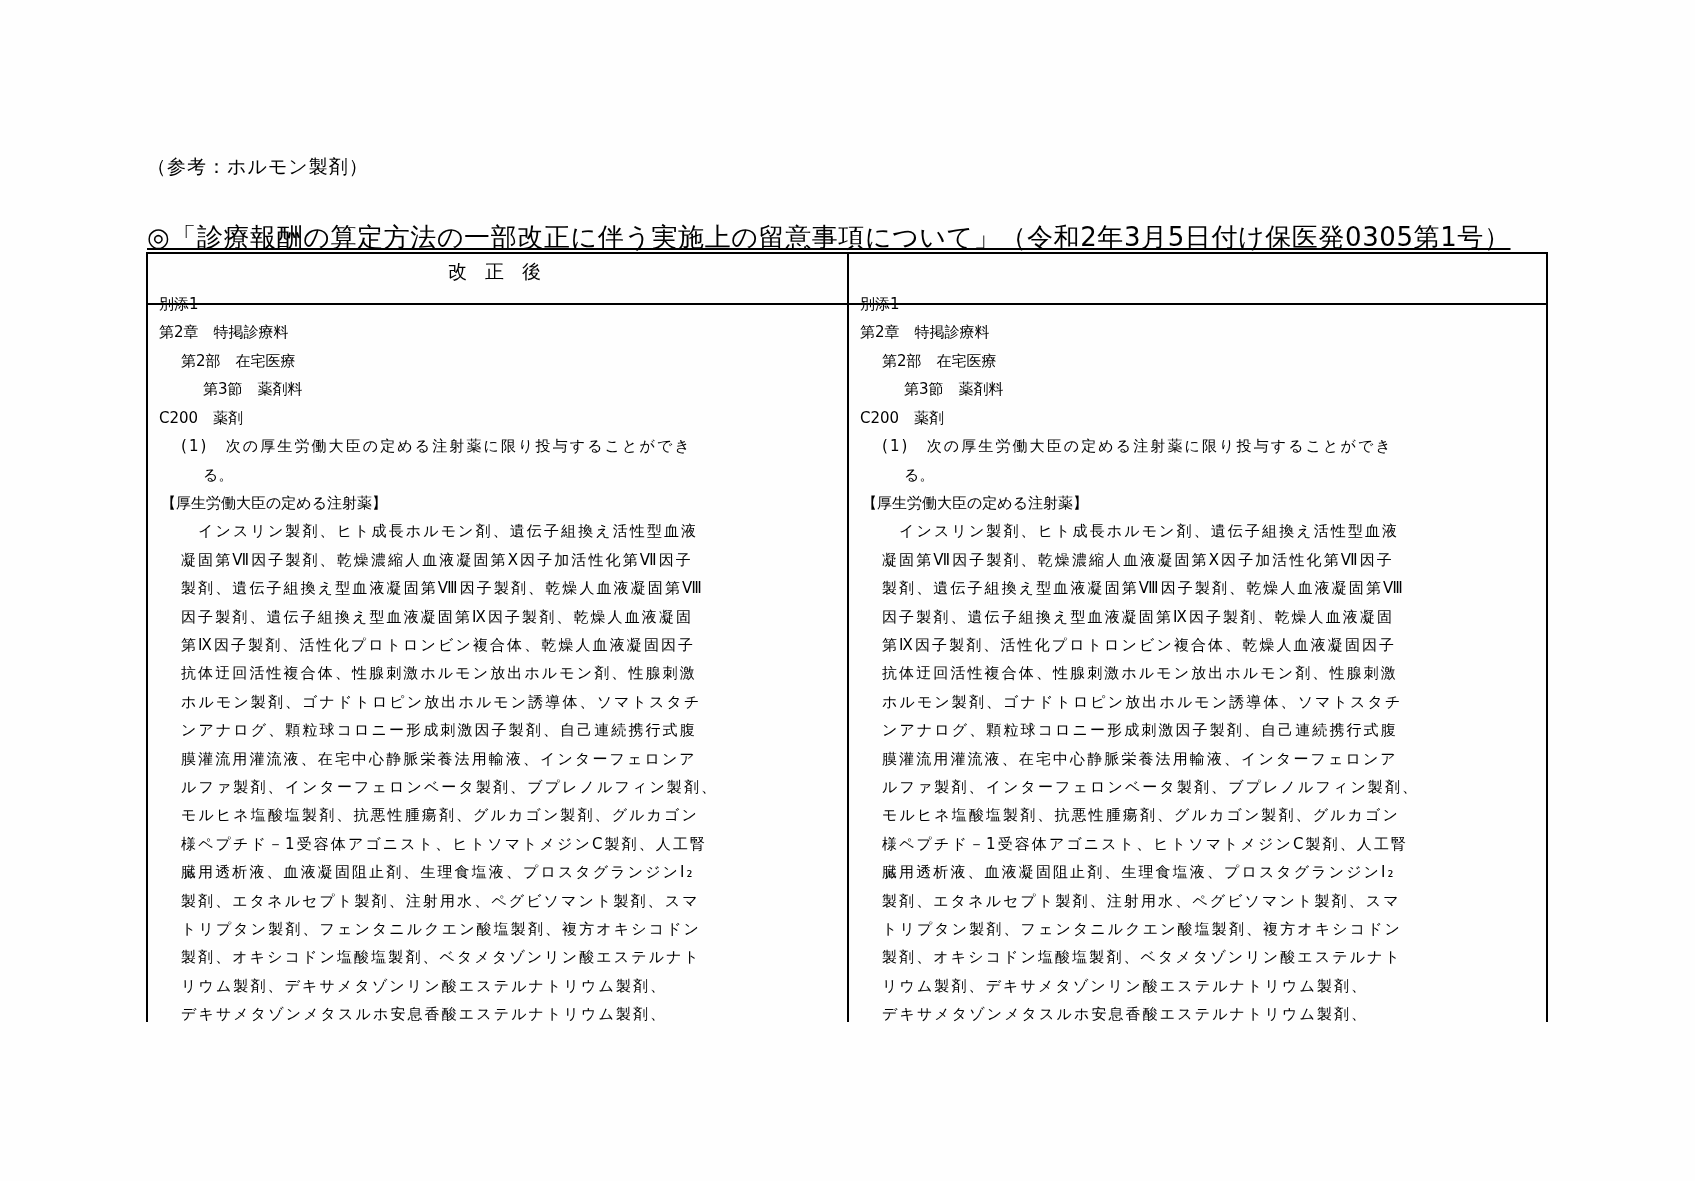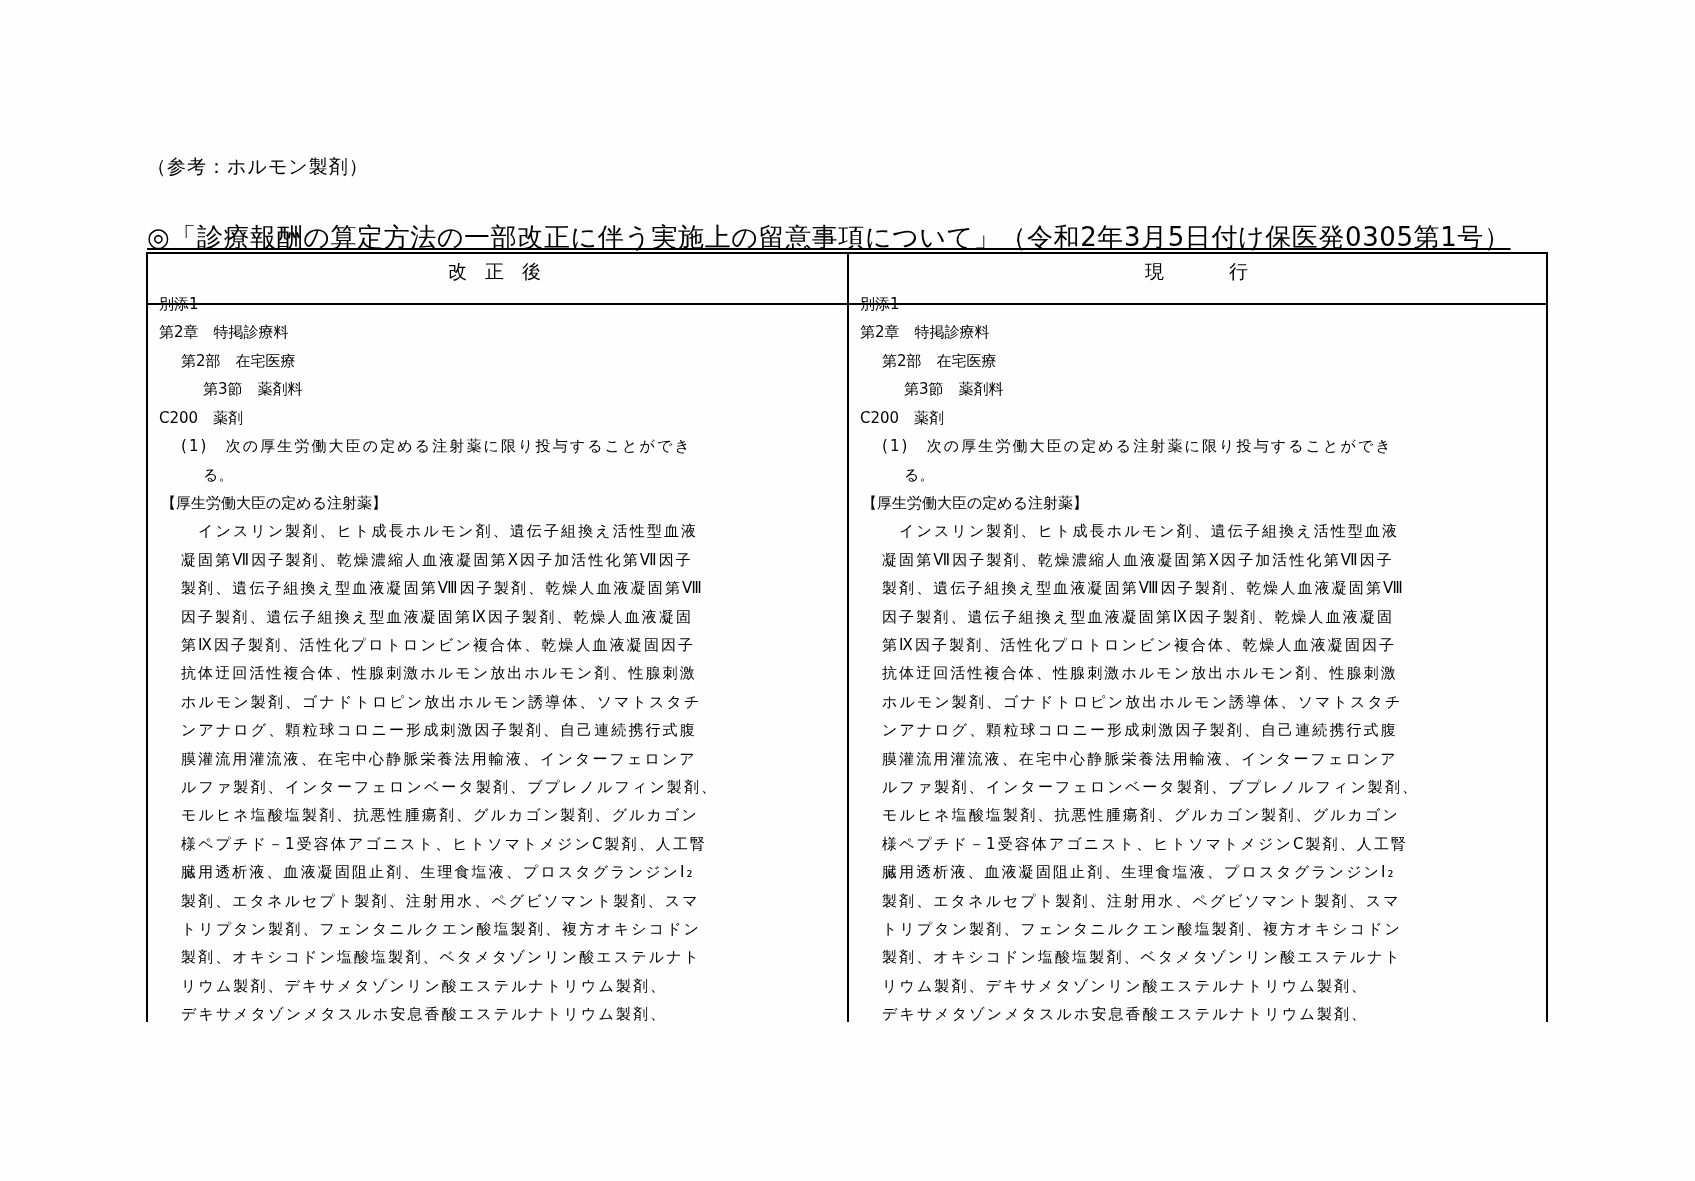--- a/index.html
+++ b/index.html
@@ -95,21 +95,20 @@
 </head>
 <body>
 
 <div class="page-note">（参考：ホルモン製剤）</div>
 
 <div class="doc-title">◎「診療報酬の算定方法の一部改正に伴う実施上の留意事項について」（令和2年3月5日付け保医発0305第1号）</div>
 
 <div class="table">
   <div class="table-header">
     <div class="header-cell header-left">改 正 後</div>
-    <div class="header-cell header-right">現　　　行</div>
   </div>
   <div class="col-divider"></div>
 
   <div class="col col-left">
     <div class="line" style="left:0px; top:7px;">別添1</div>
     <div class="line" style="left:0px; top:35px;">第2章　特掲診療料</div>
     <div class="line" style="left:22px; top:64px;">第2部　在宅医療</div>
     <div class="line" style="left:44px; top:92px;">第3節　薬剤料</div>
     <div class="line" style="left:0px; top:121px;">C200　薬剤</div>
     <div class="line body-text" style="left:22px; top:149px;">(1)　次の厚生労働大臣の定める注射薬に限り投与することができ</div>

